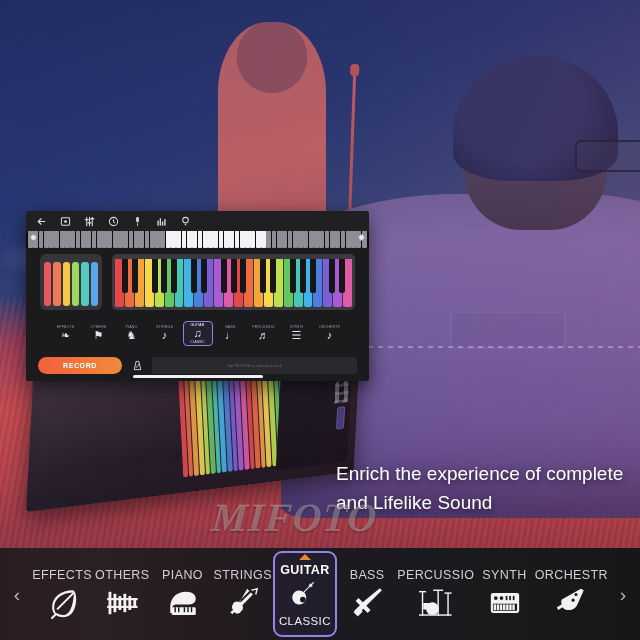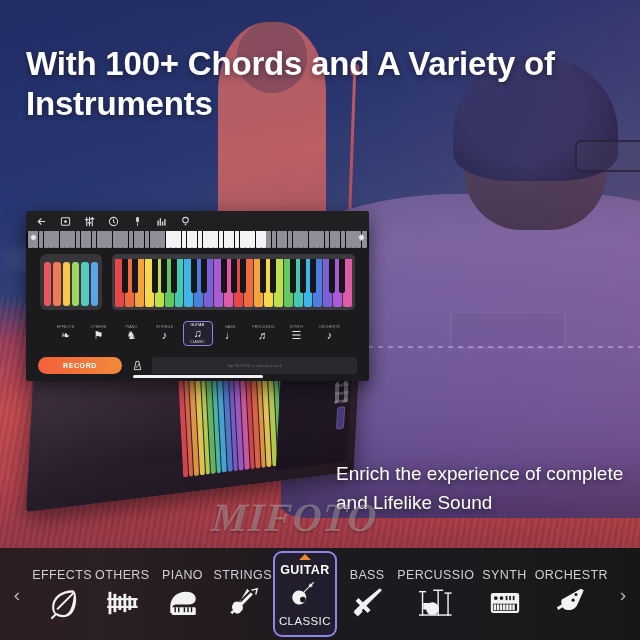--- a/index.html
+++ b/index.html
@@ -455,21 +455,20 @@
         </div>
       <div class="kbd-panel">
         <div class="kbd-dots"></div>
         <div class="kbd-screen"></div>
       </div>
     </div>
 
     <div class="ph-grade"></div>
   </div>
 
-  <div class="headline">With 100+ Chords and A Variety of Instruments</div>
   <div class="caption">Enrich the experience of complete and Lifelike Sound</div>
   <div class="watermark">MIFOTO</div>
 
   <div class="app">
 
     <div class="app-toolbar">
       <span class="tb-ico">
         <svg viewBox="0 0 24 24" fill="none" stroke="currentColor" stroke-width="2.4" stroke-linecap="round" stroke-linejoin="round">
             <path d="M19 12H5"></path>
             <path d="M11 18l-6-6 6-6"></path>

